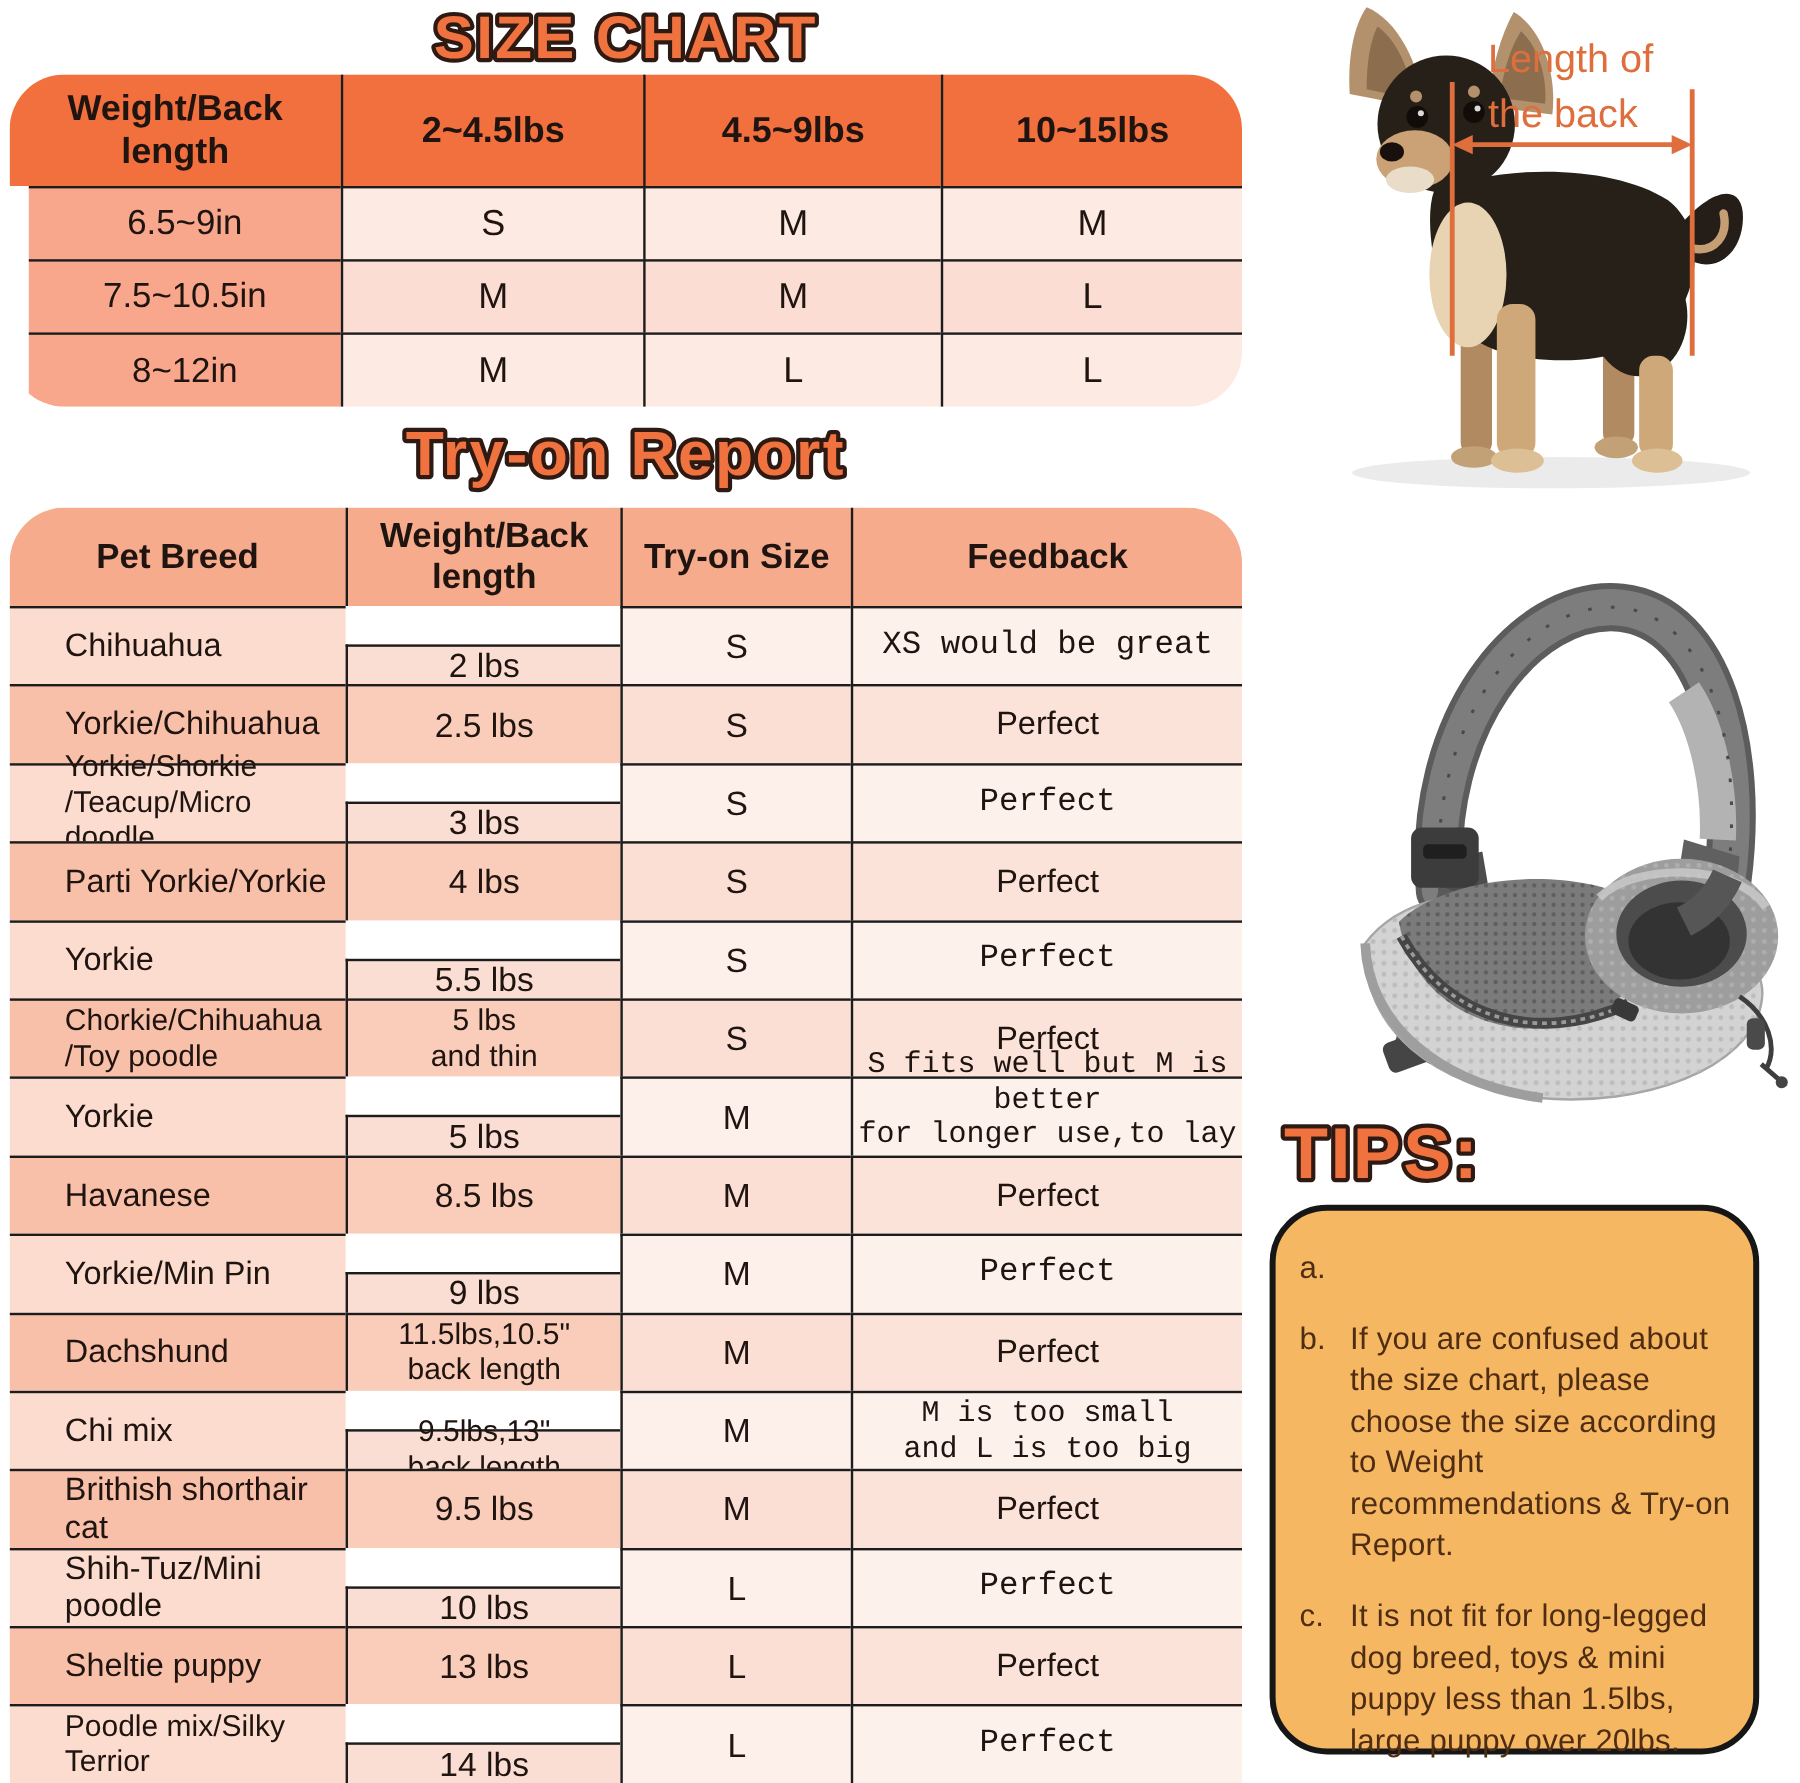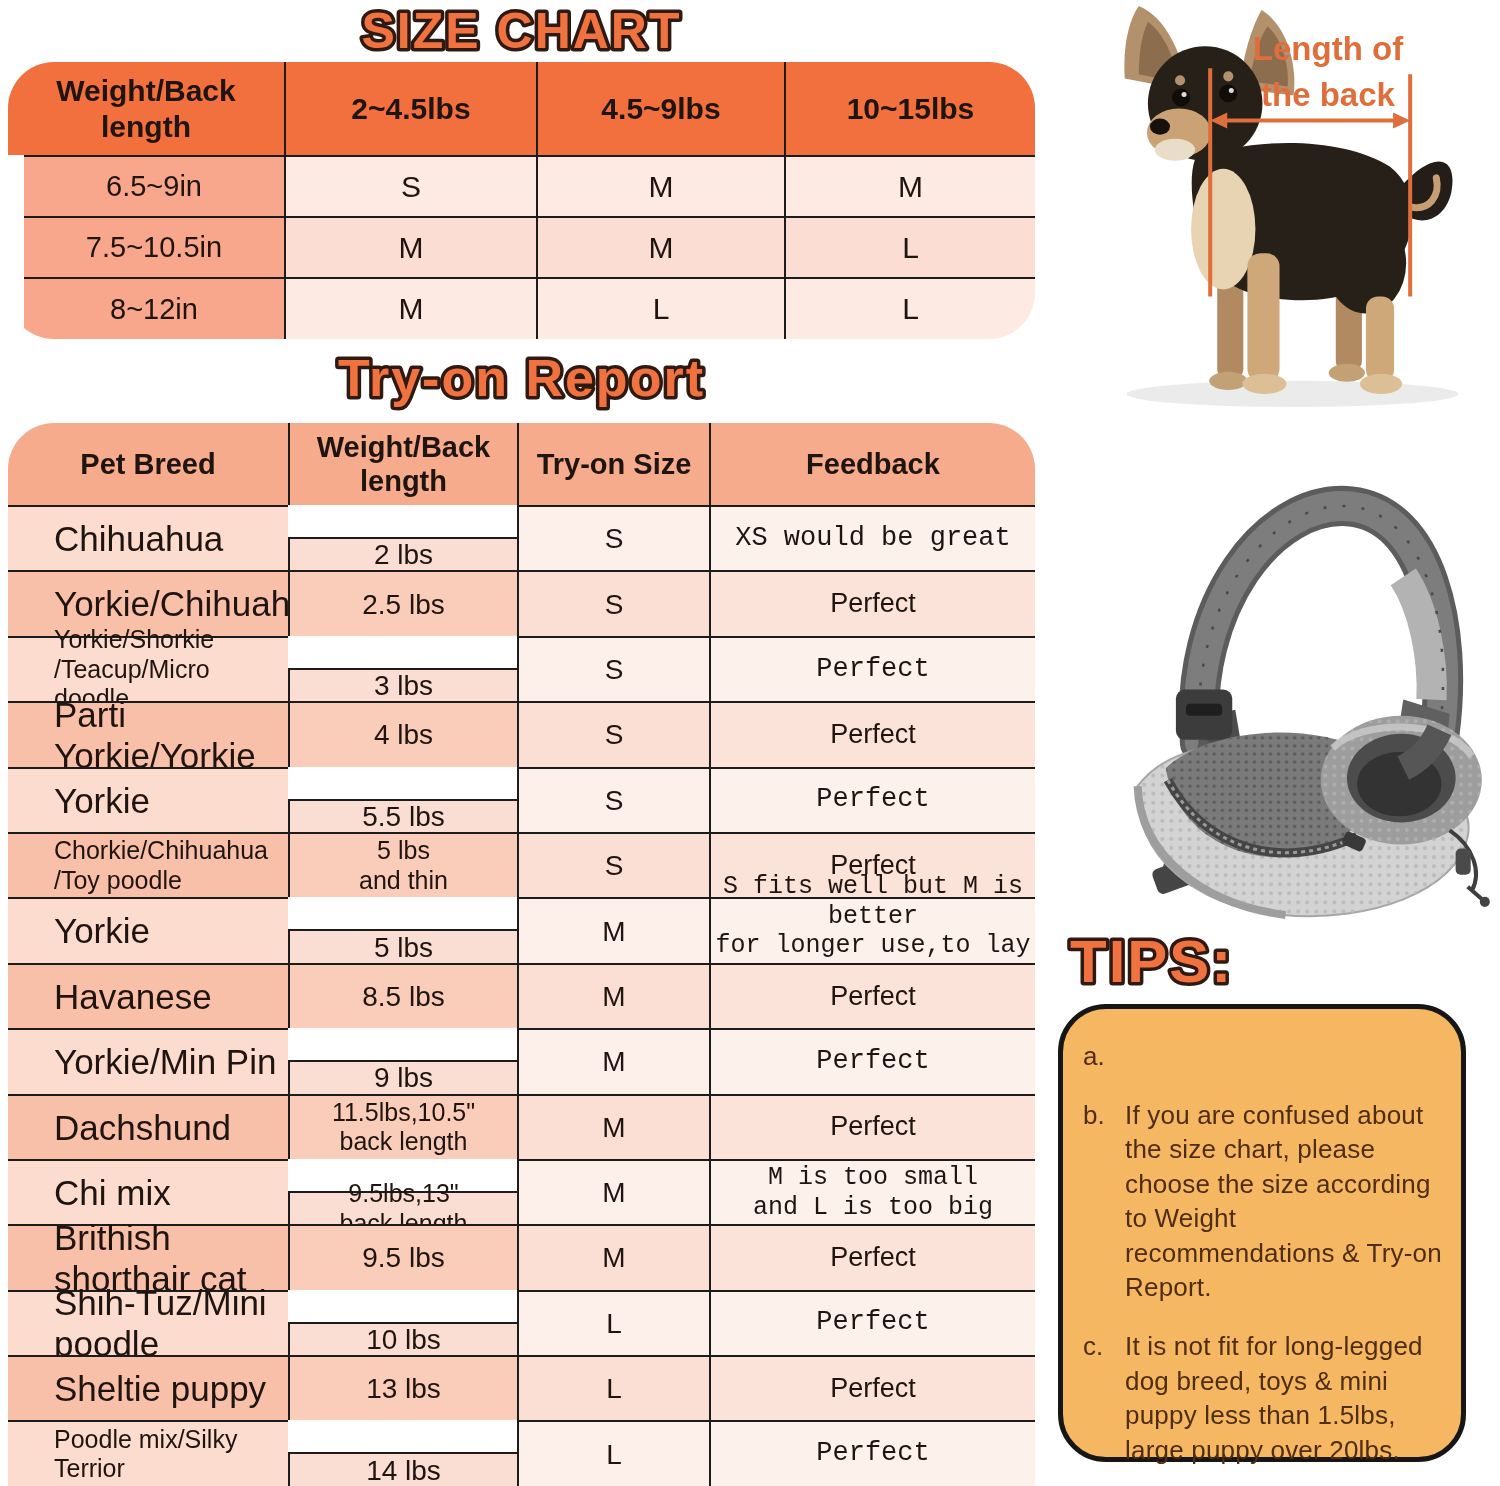--- a/index.html
+++ b/index.html
@@ -39,30 +39,30 @@
   .sc-l{background:var(--size-label-col);font-size:29px;margin-left:16px;}
   .sc-d.odd{background:var(--size-row-light);}
   .sc-d.even{background:var(--size-row-dark);}
   .sc-d{font-size:30px;}
   
   .t-h{background:var(--tryon-header);font-weight:bold;font-size:29px;}
   .t-c0.odd{background:var(--t-c0-light);} .t-c0.even{background:var(--t-c0-dark);}
   .t-c1.odd{background:var(--t-c1-light);margin-top:32px;} .t-c1.even{background:var(--t-c1-dark);}
   .t-c2.odd{background:var(--t-c2-light);} .t-c2.even{background:var(--t-c2-dark);}
   .t-c3.odd{background:var(--t-c3-light);font-family:Liberation Mono, monospace;} .t-c3.even{background:var(--t-c3-dark);}
-  .t-c0{justify-content:flex-start;text-align:left;padding-left:46px;font-size:35px;}
+  .t-c0{justify-content:flex-start;text-align:left;padding-left:46px;font-size:27px;}
   .t-c1,.t-c2{font-size:28px;}
   .t-c3{font-size:27px;}
   .cell.two{font-size:25px;}
   
   .dog-wrap{position:absolute;left:1045px;top:0;width:455px;height:412px;}
   .meas{stroke:var(--accent-orange);stroke-width:4px;}
   .dog-label{
-    position:absolute;left:1240px;top:26px;width:176px;text-align:center;
-    color:var(--accent-orange);font-size:33px;line-height:1.38;white-space:pre-line;font-weight:bold;
+    position:absolute;left:1240px;top:26px;width:176px;
+    color:var(--accent-orange);font-size:33px;line-height:1.38;white-space:pre-line;
   }
   
   .bag-wrap{position:absolute;left:1048px;top:436px;width:450px;height:488px;}
   
   .tips-box{
     position:absolute;left:1058px;top:1004px;width:408px;height:458px;
     background:var(--tips-fill);border:5px solid var(--tips-border);
     border-radius:48px;box-sizing:border-box;padding:30px 12px 0 20px;
   }
   .tip{display:flex;margin-bottom:24px;}

